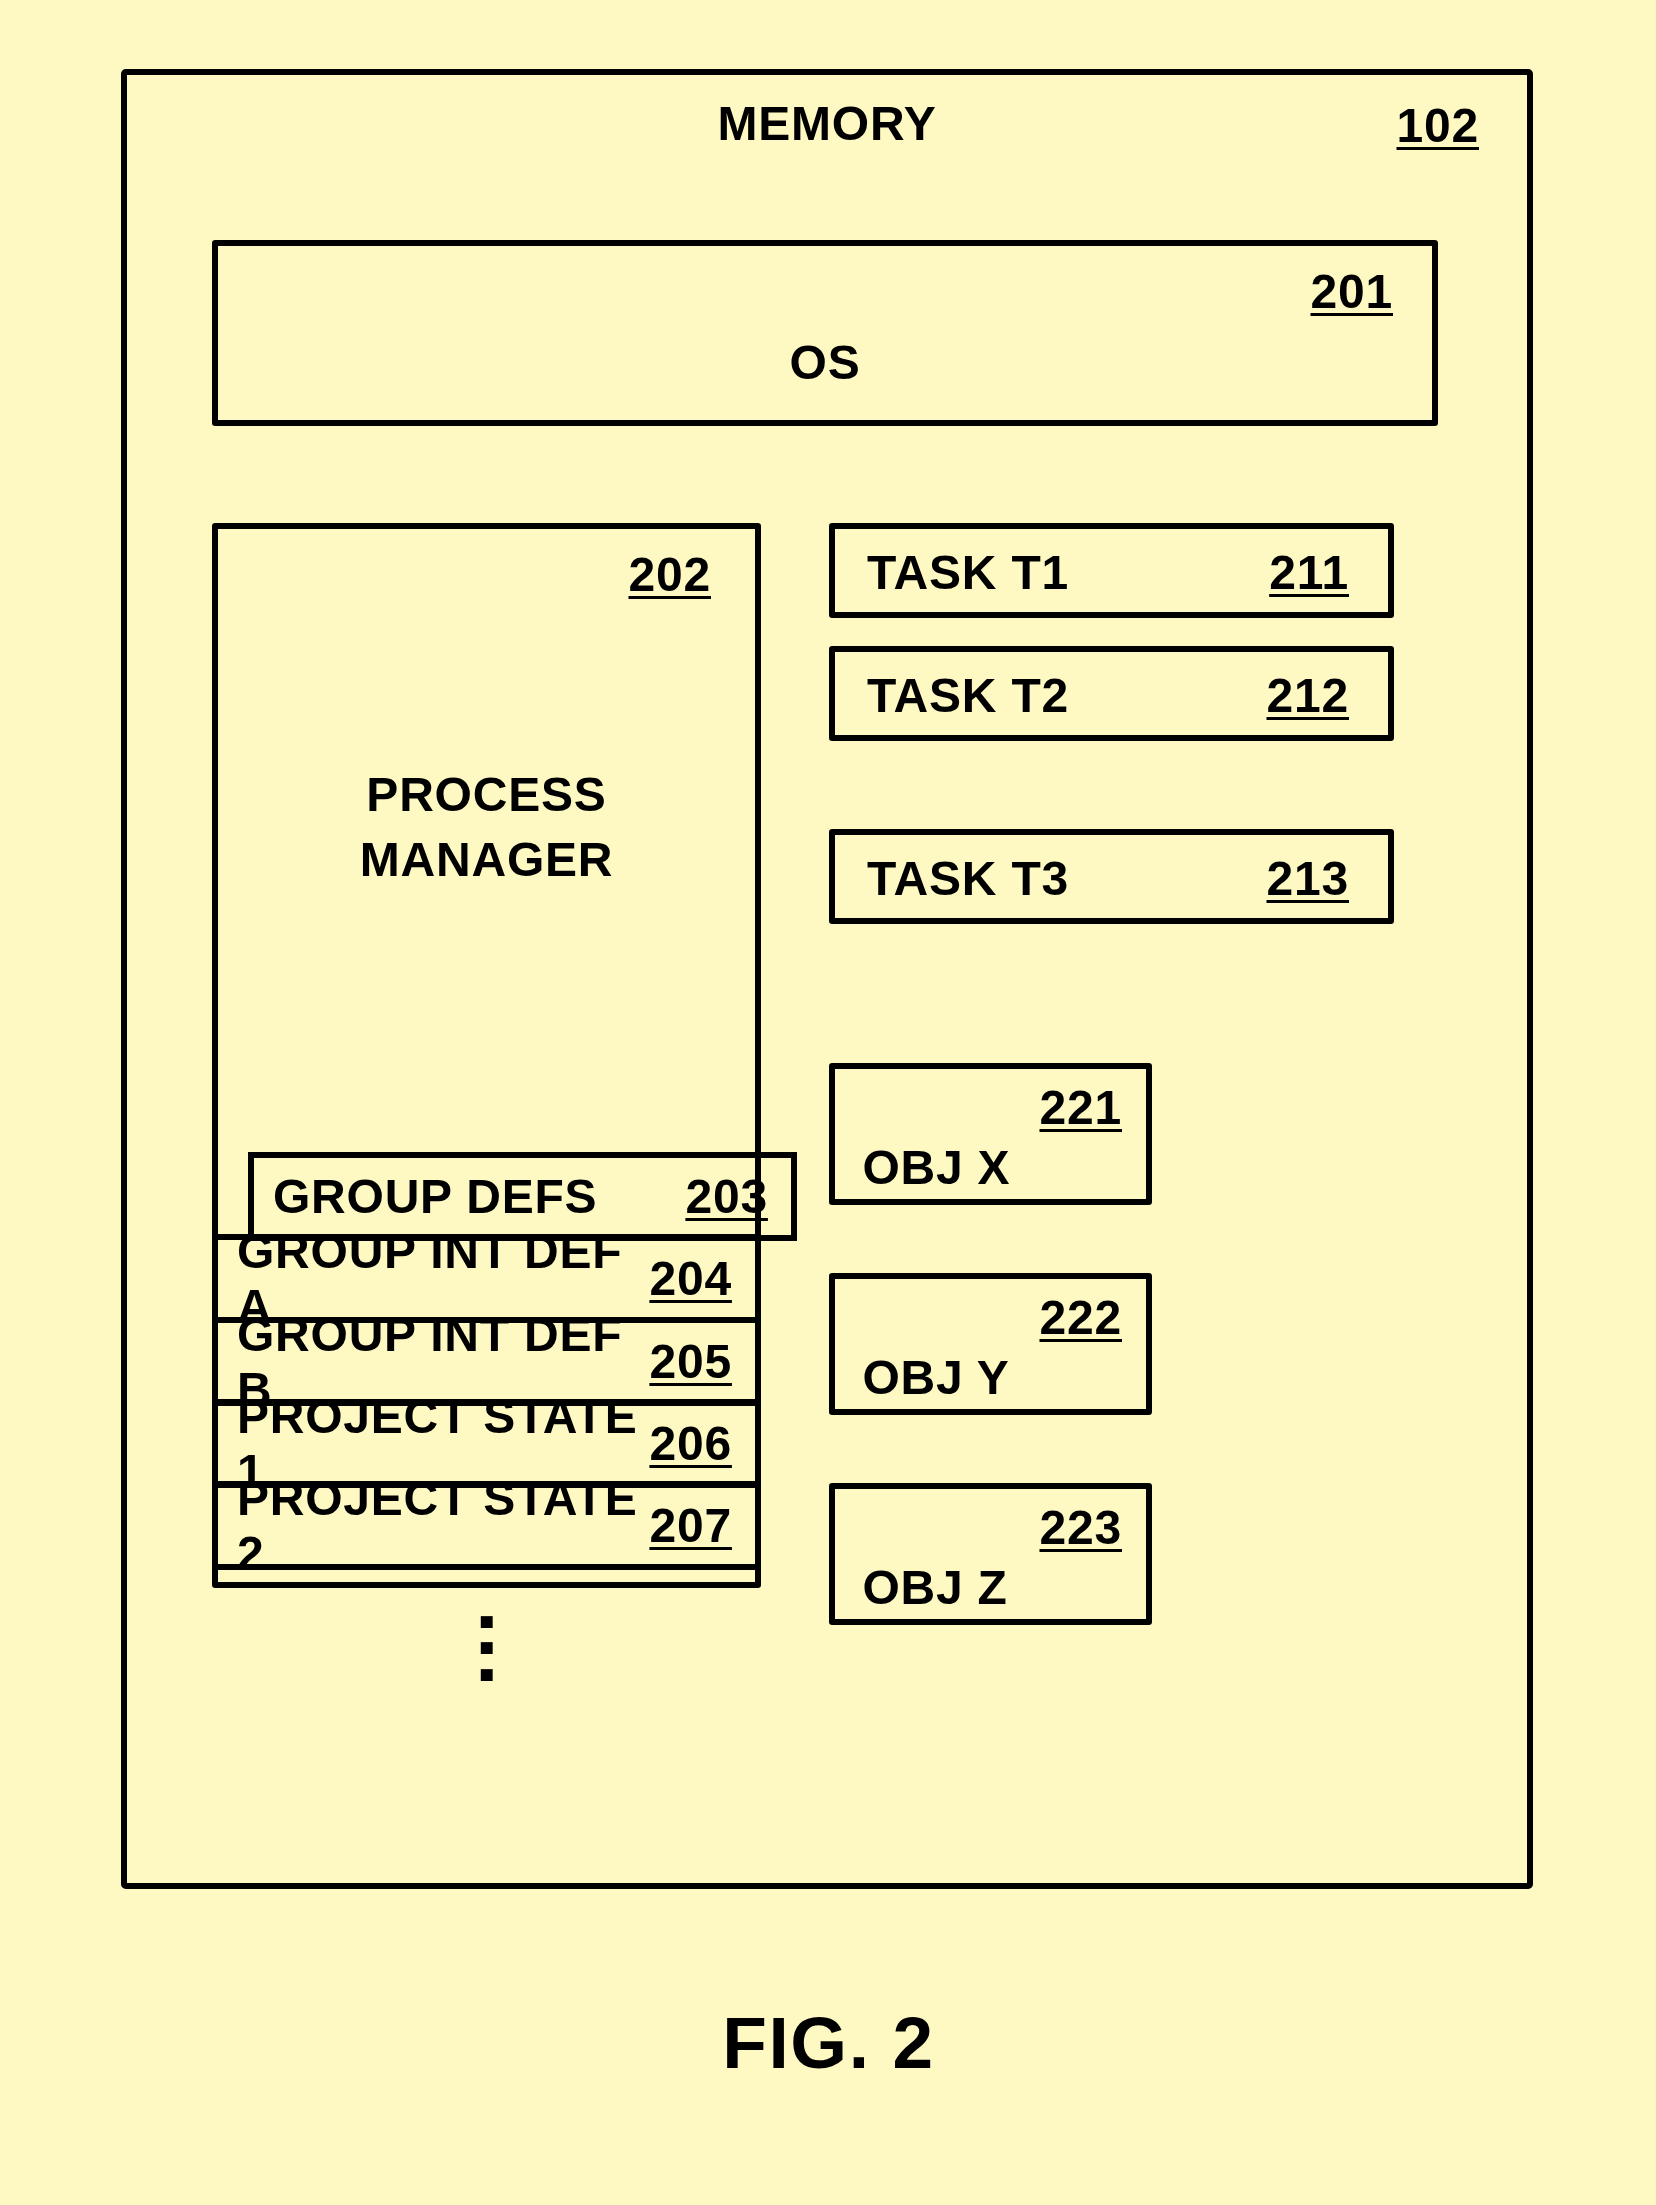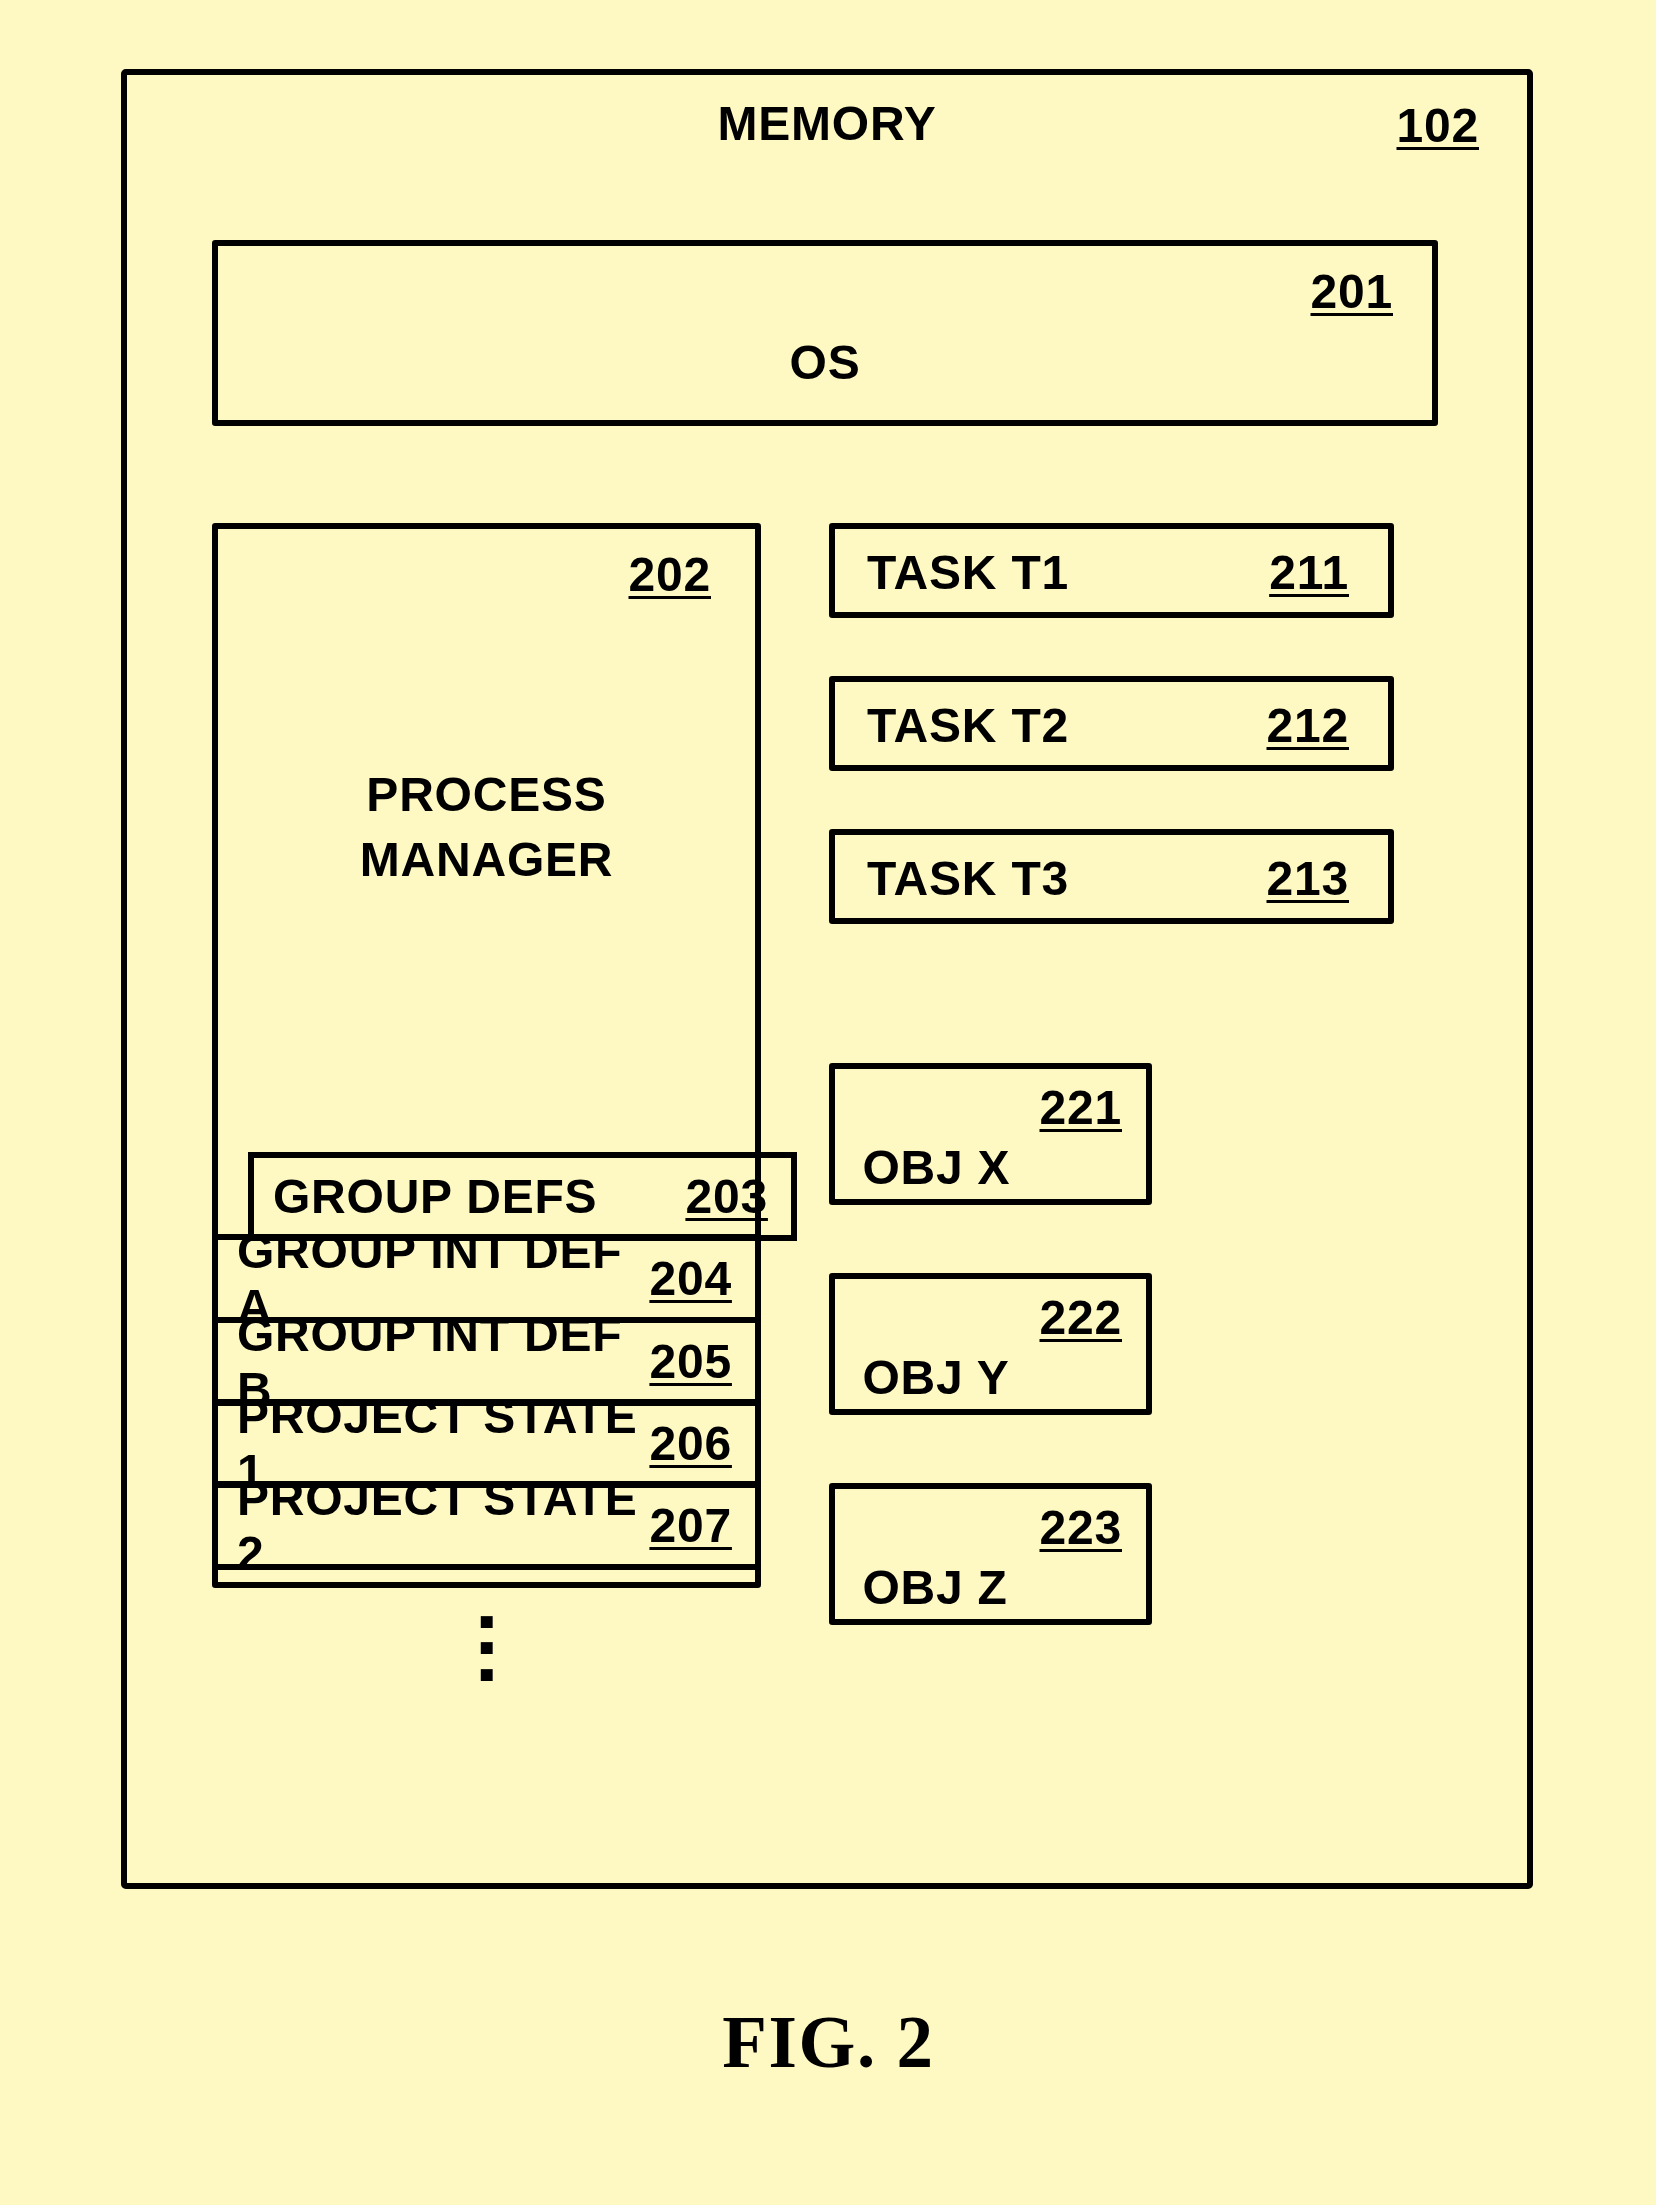--- a/index.html
+++ b/index.html
@@ -105,21 +105,21 @@
     line-height: 0.55;
     font-weight: 900;
   }
   .fig {
     position: absolute;
     left: 0;
     width: 1657px;
     top: 2001px;
     text-align: center;
     font-size: 73px;
-    font-family: Liberation Serif, serif;
+    font-family: Liberation Sans, sans-serif;
     font-weight: bold;
     letter-spacing: 1.6px;
   }
 </style>
 </head>
 <body>
 
 <div class="page">
 
   <div class="outer">
@@ -160,21 +160,21 @@
         <span class="lbl ref">207</span>
       </div>
     </div>
 
     <div class="vdots" style="left:351px; top:1533px;">▪<br>▪<br>▪</div>
 
     <div class="task" style="top:448px;">
       <span class="lbl">TASK T1</span>
       <span class="lbl ref">211</span>
     </div>
-    <div class="task" style="top:601px;">
+    <div class="task" style="top:571px;">
       <span class="lbl">TASK T2</span>
       <span class="lbl ref">212</span>
     </div>
     <div class="task" style="top:754px;gap:36px;">
       <span class="lbl">TASK T3</span>
       <span class="lbl ref">213</span>
     </div>
 
     <div class="obj" style="top:988px;">
       <span class="lbl ref">221</span>

